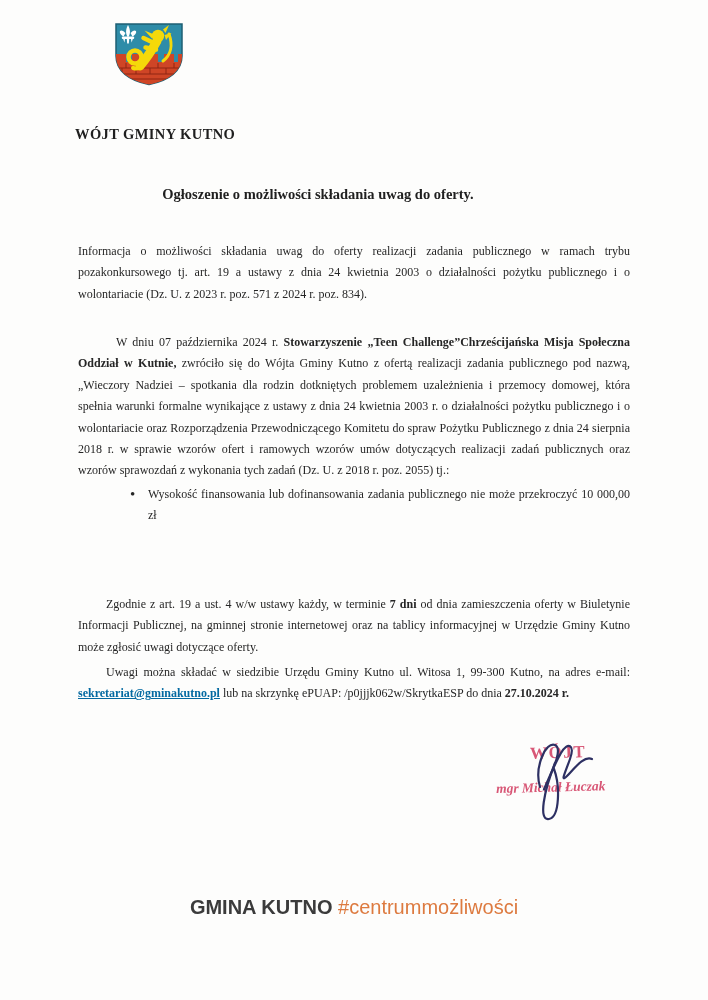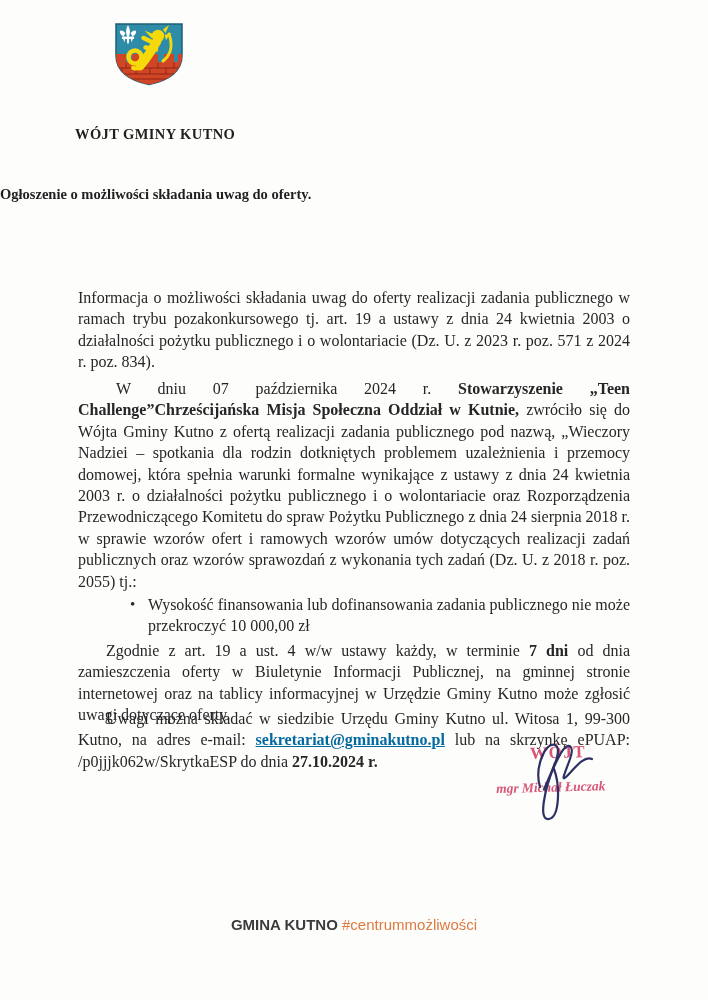--- a/index.html
+++ b/index.html
@@ -14,26 +14,26 @@
   }
   
   .crest{position:absolute;left:112px;top:21px;width:74px;height:66px;}
   .sender{
     position:absolute;left:75px;top:94px;
     font-size:14.5px;font-weight:bold;letter-spacing:.4px;color:#1f1f1f;margin-top:32px;
   }
   
   .doc-title{
     position:absolute;left:0;top:186px;width:636px;
-    font-size:14.5px;font-weight:bold;color:#1f1f1f;
+    text-align:center;font-size:14.5px;font-weight:bold;color:#1f1f1f;
   }
   
   .para{
     position:absolute;left:78px;width:552px;
-    font-size:16px;line-height:21.4px;text-align:justify;margin-top:46px;
+    font-size:12px;line-height:21.4px;text-align:justify;
   }
   .p-intro{top:241px;}
   .p-offer{top:332px;}
   .p-remarks{top:594px;}
   .p-submit{top:662px;}
   .indent{display:inline-block;width:38px;}
   .indent-sm{display:inline-block;width:28px;}
   b,.bold{font-weight:bold;}
   ul.conds{margin:2px 0 0 0;padding:0 0 0 52px;list-style:none;}
   ul.conds li{position:relative;padding-left:18px;text-align:justify;}
@@ -49,21 +49,21 @@
   }
   .stamp-name{
     position:absolute;left:18px;top:46px;width:160px;
     font-style:italic;font-weight:bold;font-size:13.5px;
     transform:rotate(-1.5deg);opacity:.92;
   }
   .ink{position:absolute;left:14px;top:-4px;}
   
   .footer{
     position:absolute;left:0;top:896px;width:708px;text-align:center;
-    font-family:"Liberation Sans", sans-serif;font-size:15px;margin-top:20px;
+    font-family:"Liberation Sans", sans-serif;font-size:20px;
   }
   .footer .brand{font-weight:bold;}
 </style>
 </head>
 <body>
 
 <div class="page">
 
   <div class="crest">
     <svg width="74" height="66" viewBox="0 0 74 66">

